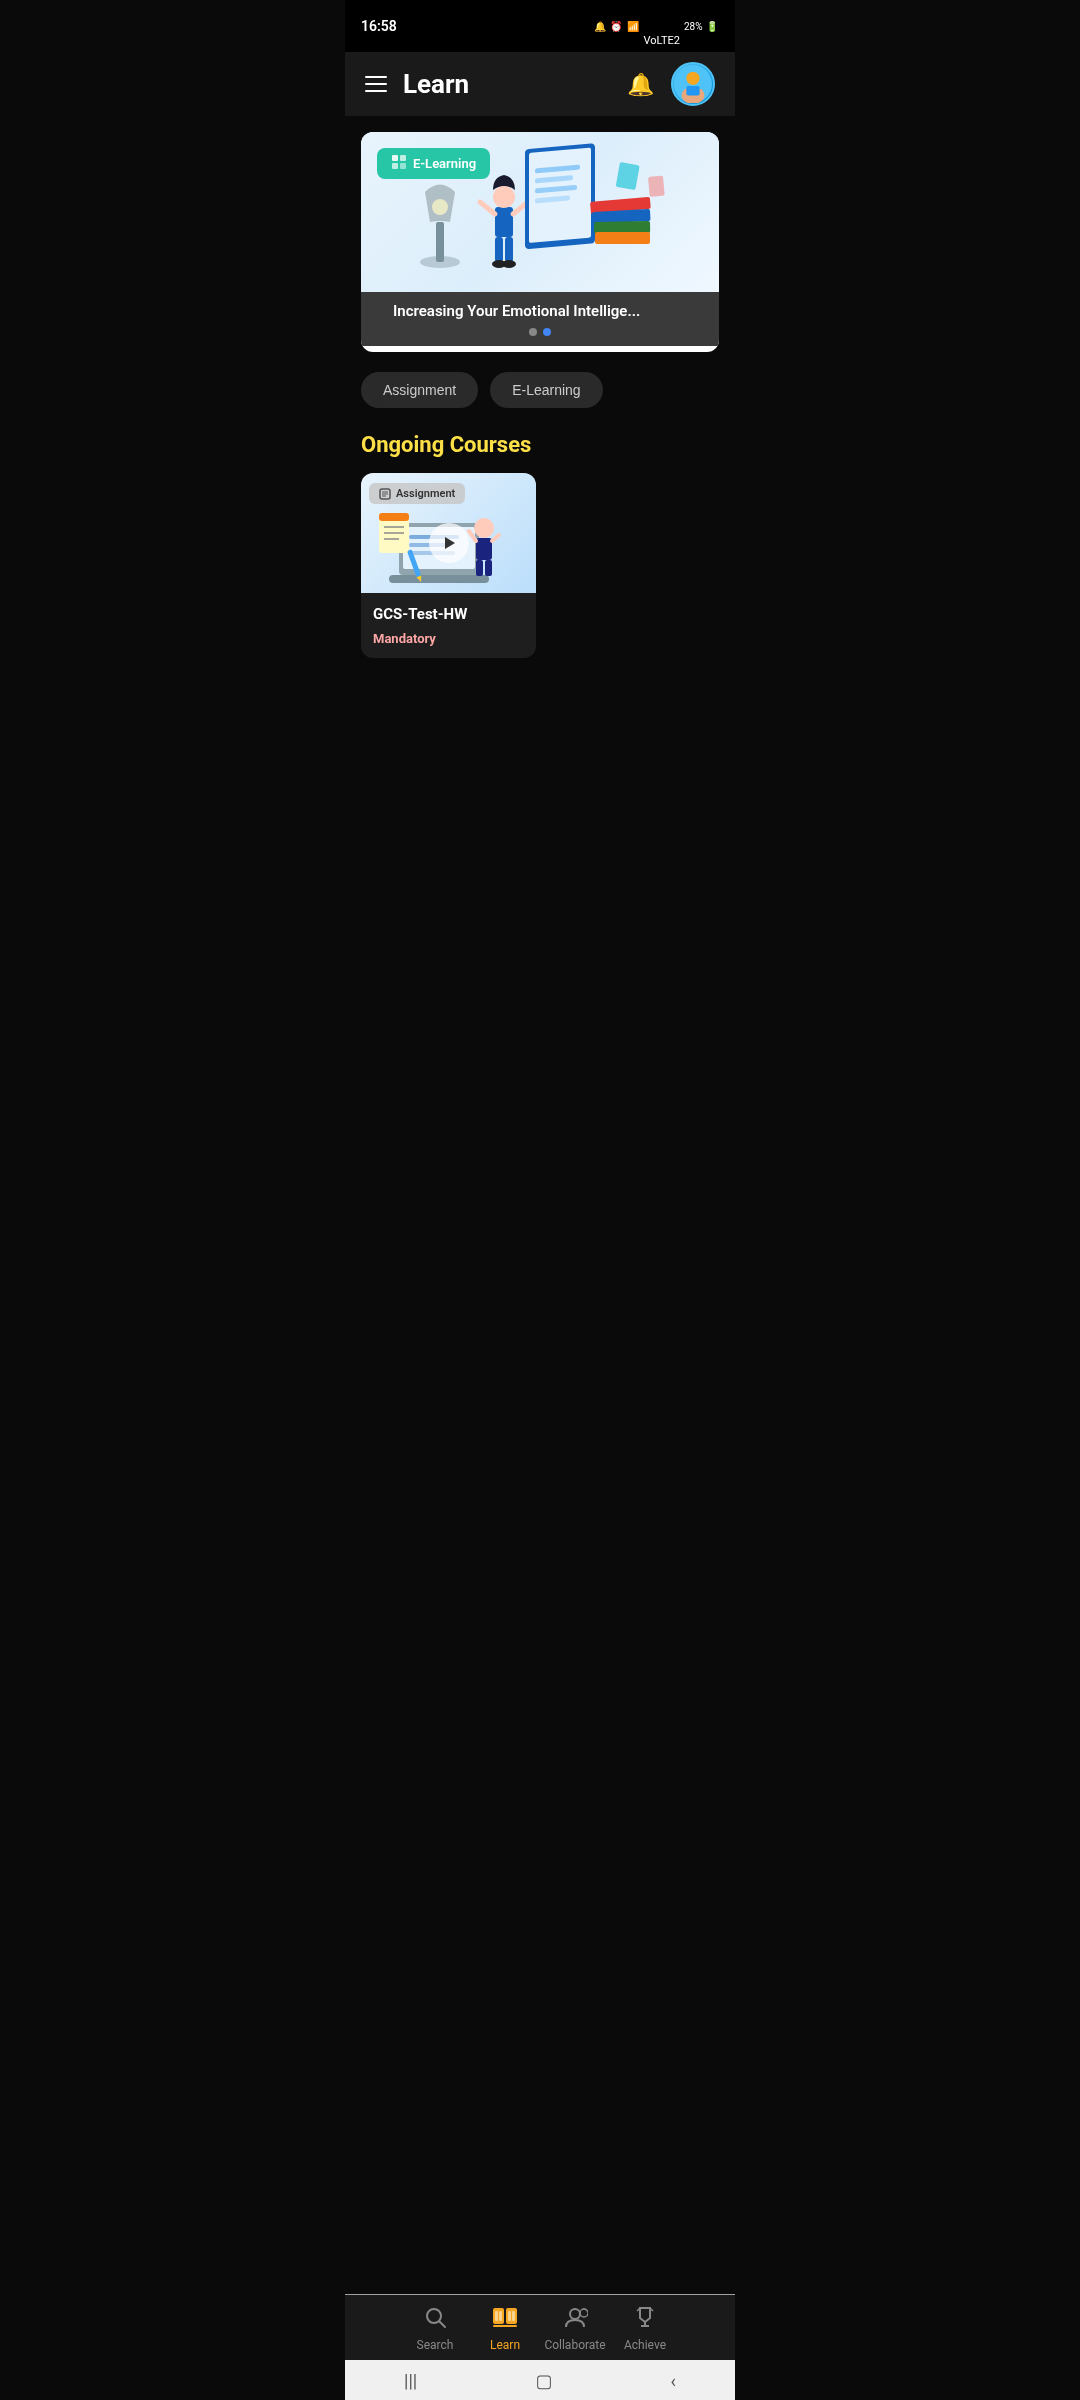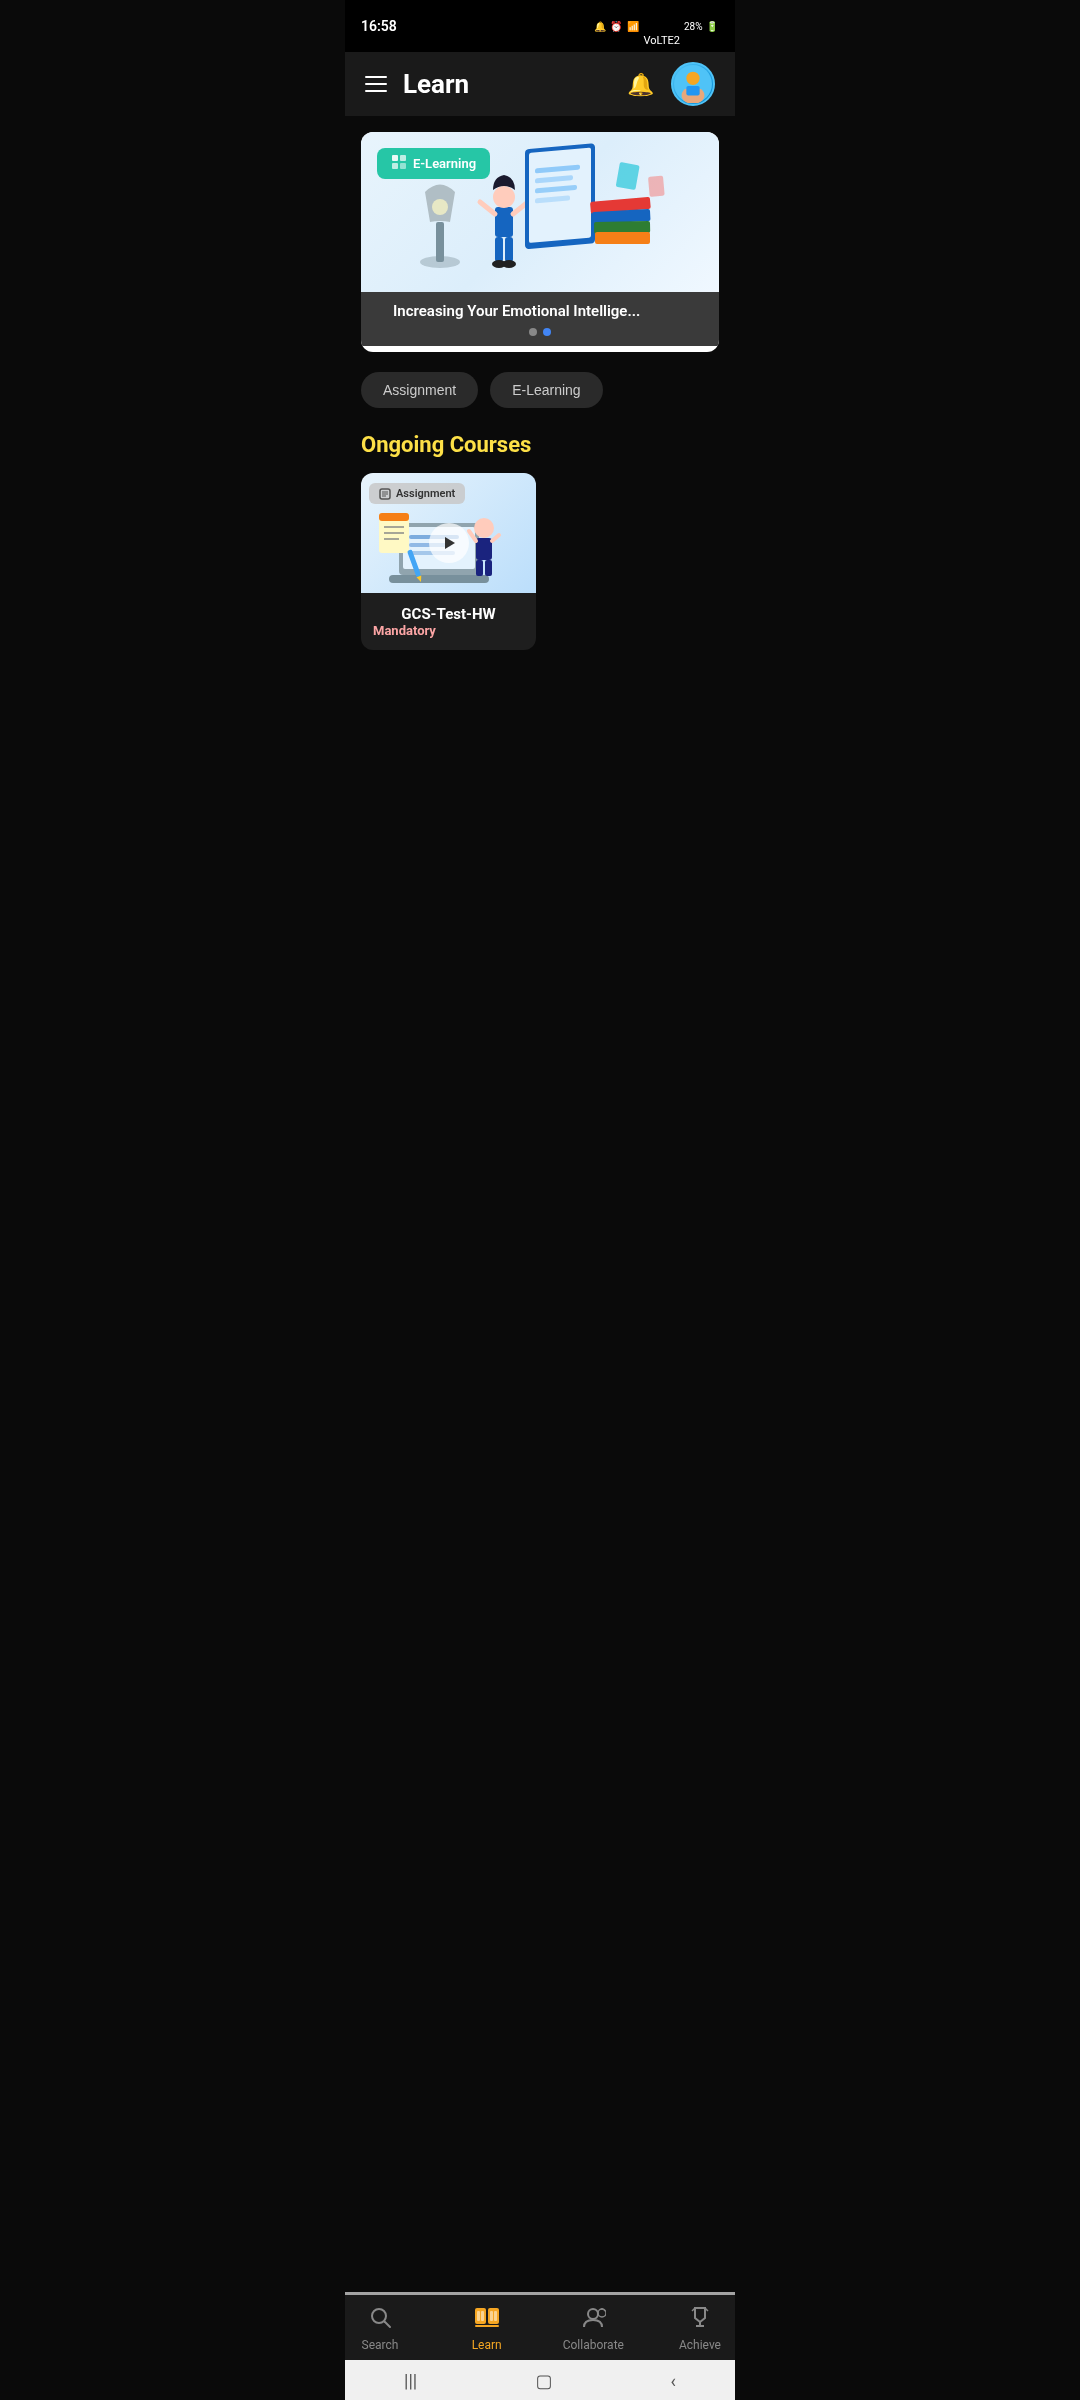--- a/index.html
+++ b/index.html
@@ -242,41 +242,41 @@
       left: 50%;
       transform: translateX(-50%);
     }
     .course-info {
       padding: 12px;
     }
     .course-name {
       font-size: 15px;
       font-weight: 700;
       color: #fff;
-      text-align: center;
+      margin-bottom: 8px;
     }
     .course-tag {
       color: #fca5a5;
       font-size: 13px;
       font-weight: 700;
     }
 
     
     .bottom-nav {
       position: fixed;
       bottom: 40px;
       left: 50%;
       transform: translateX(-50%);
       width: 390px;
       background: #1a1a1a;
       display: flex;
-      justify-content: space-between;
+      justify-content: center;
       align-items: center;
       padding: 10px 0 8px;
-      border-top: 3px solid #a3a3a3;
+      border-top: 1px solid #a3a3a3;
     }
     .nav-item {
       display: flex;
       flex-direction: column;
       align-items: center;
       gap: 4px;
       cursor: pointer;
       min-width: 70px;
     }
     .nav-item-icon {

